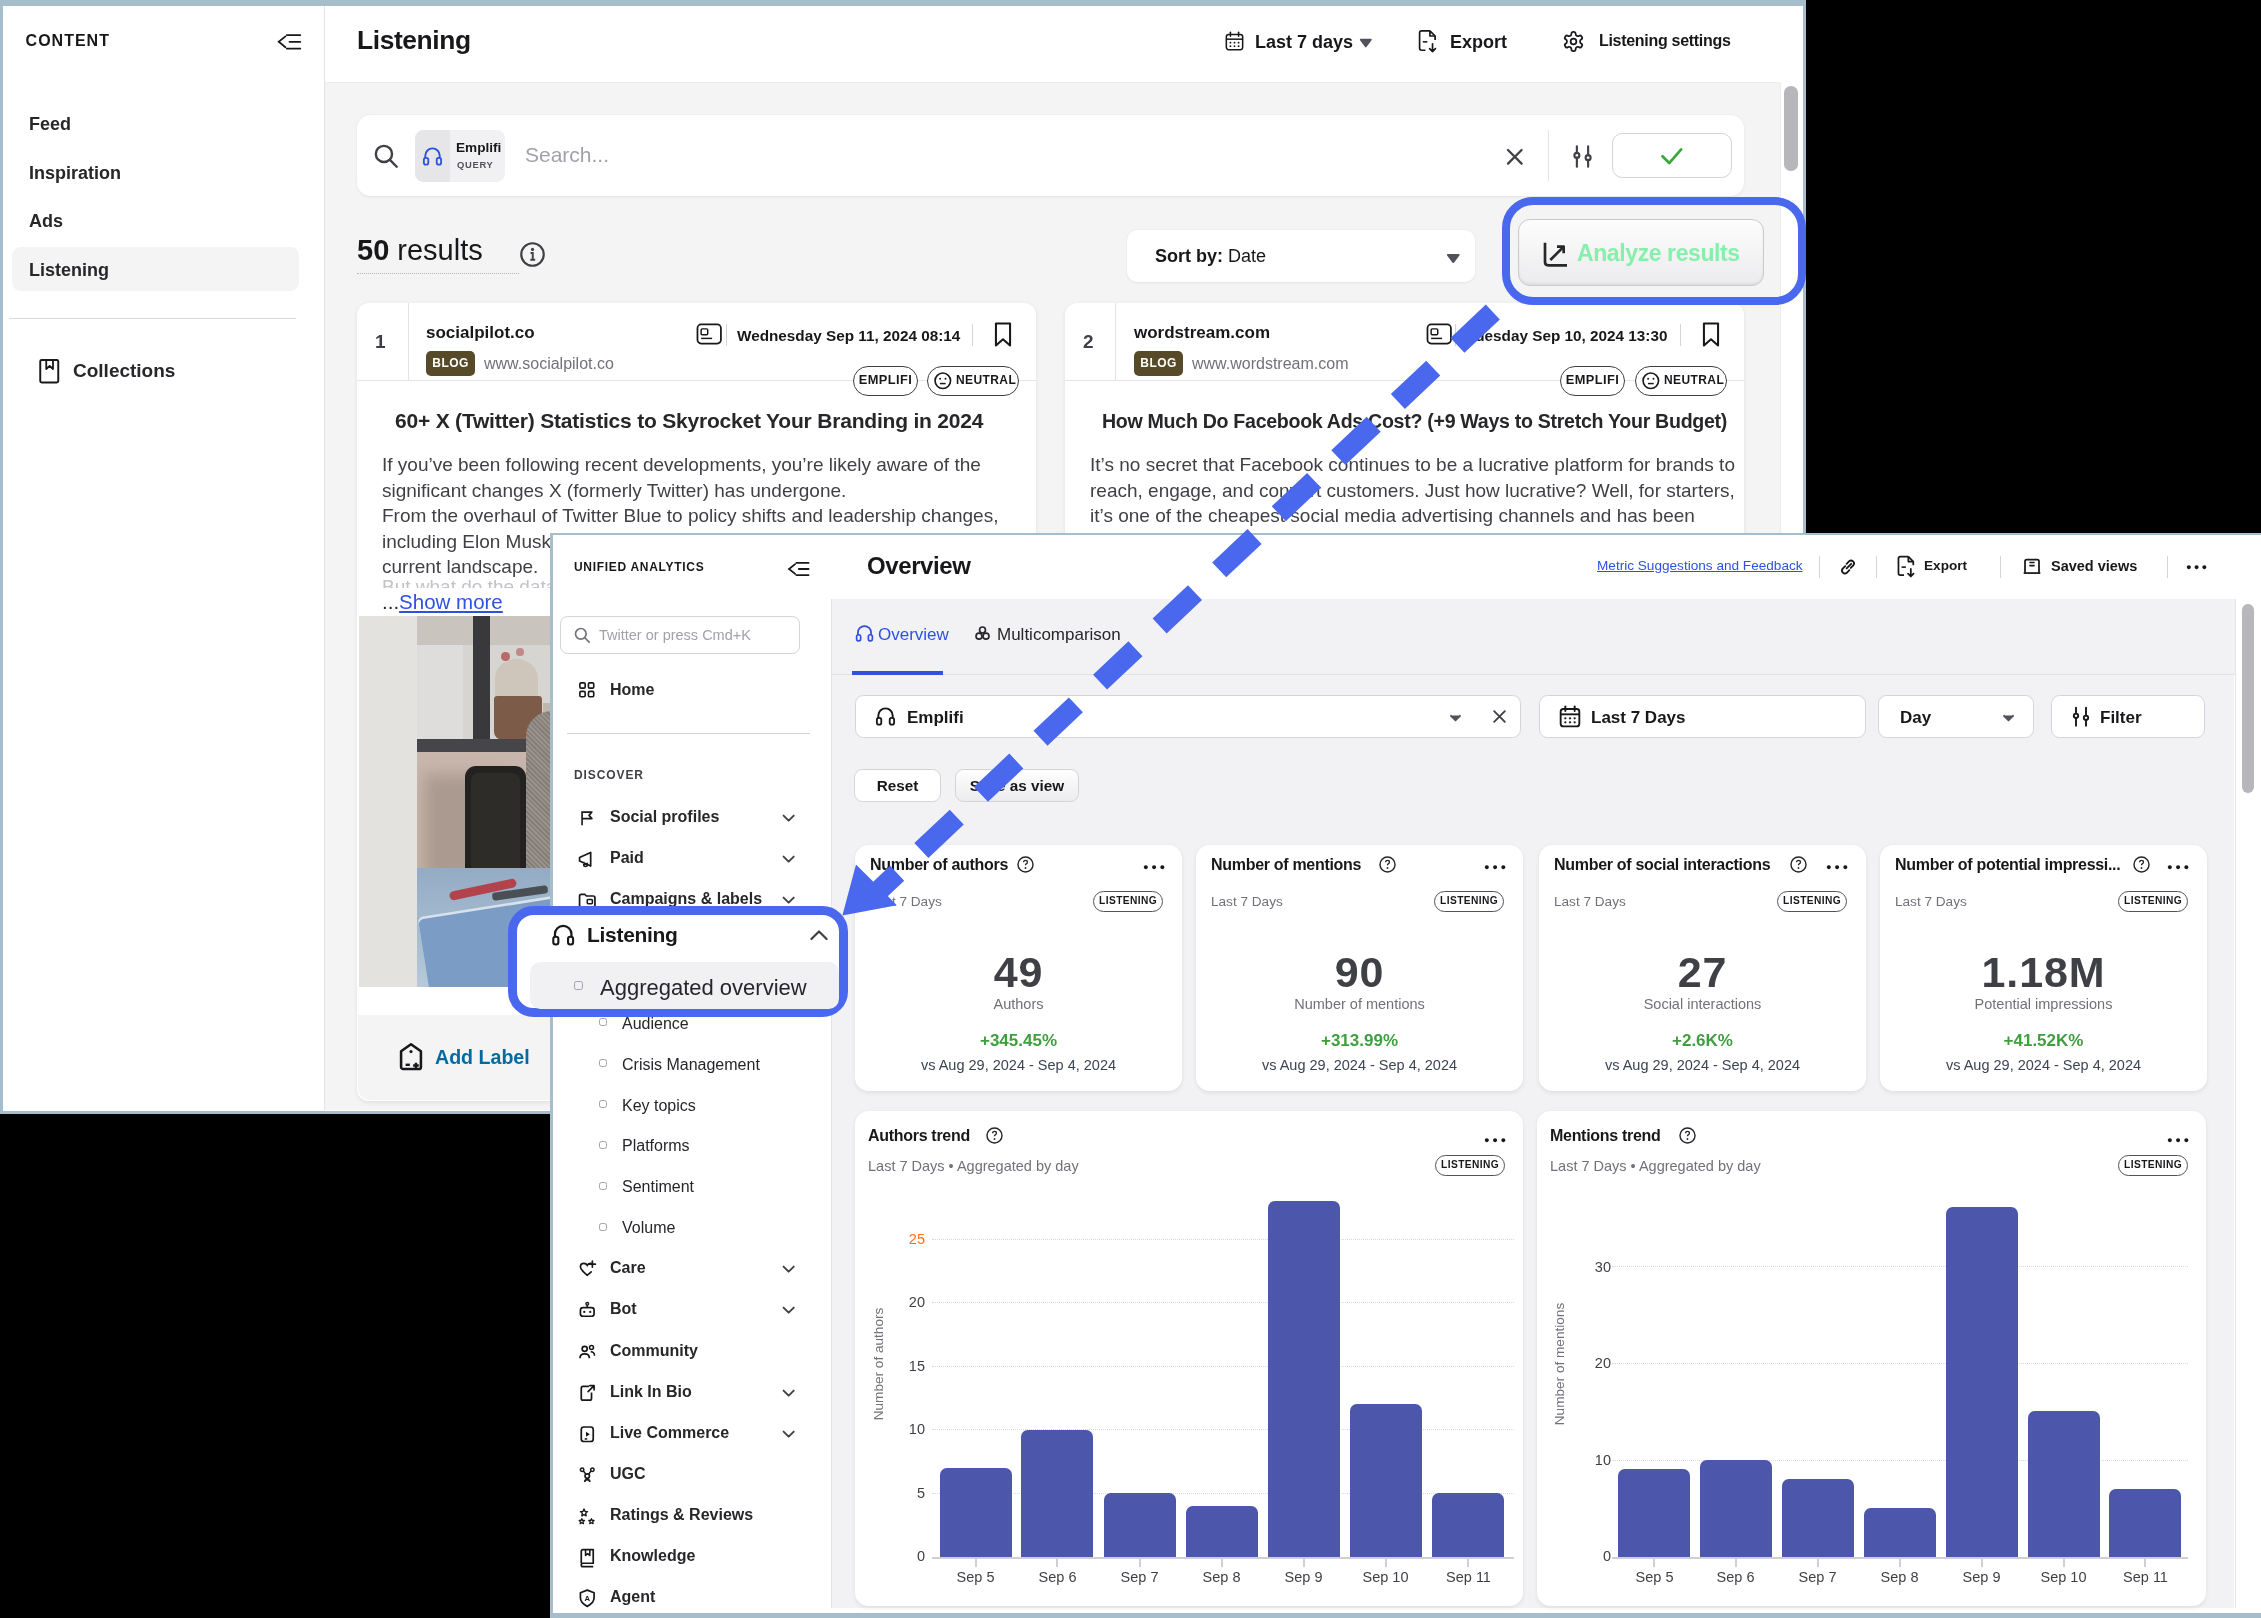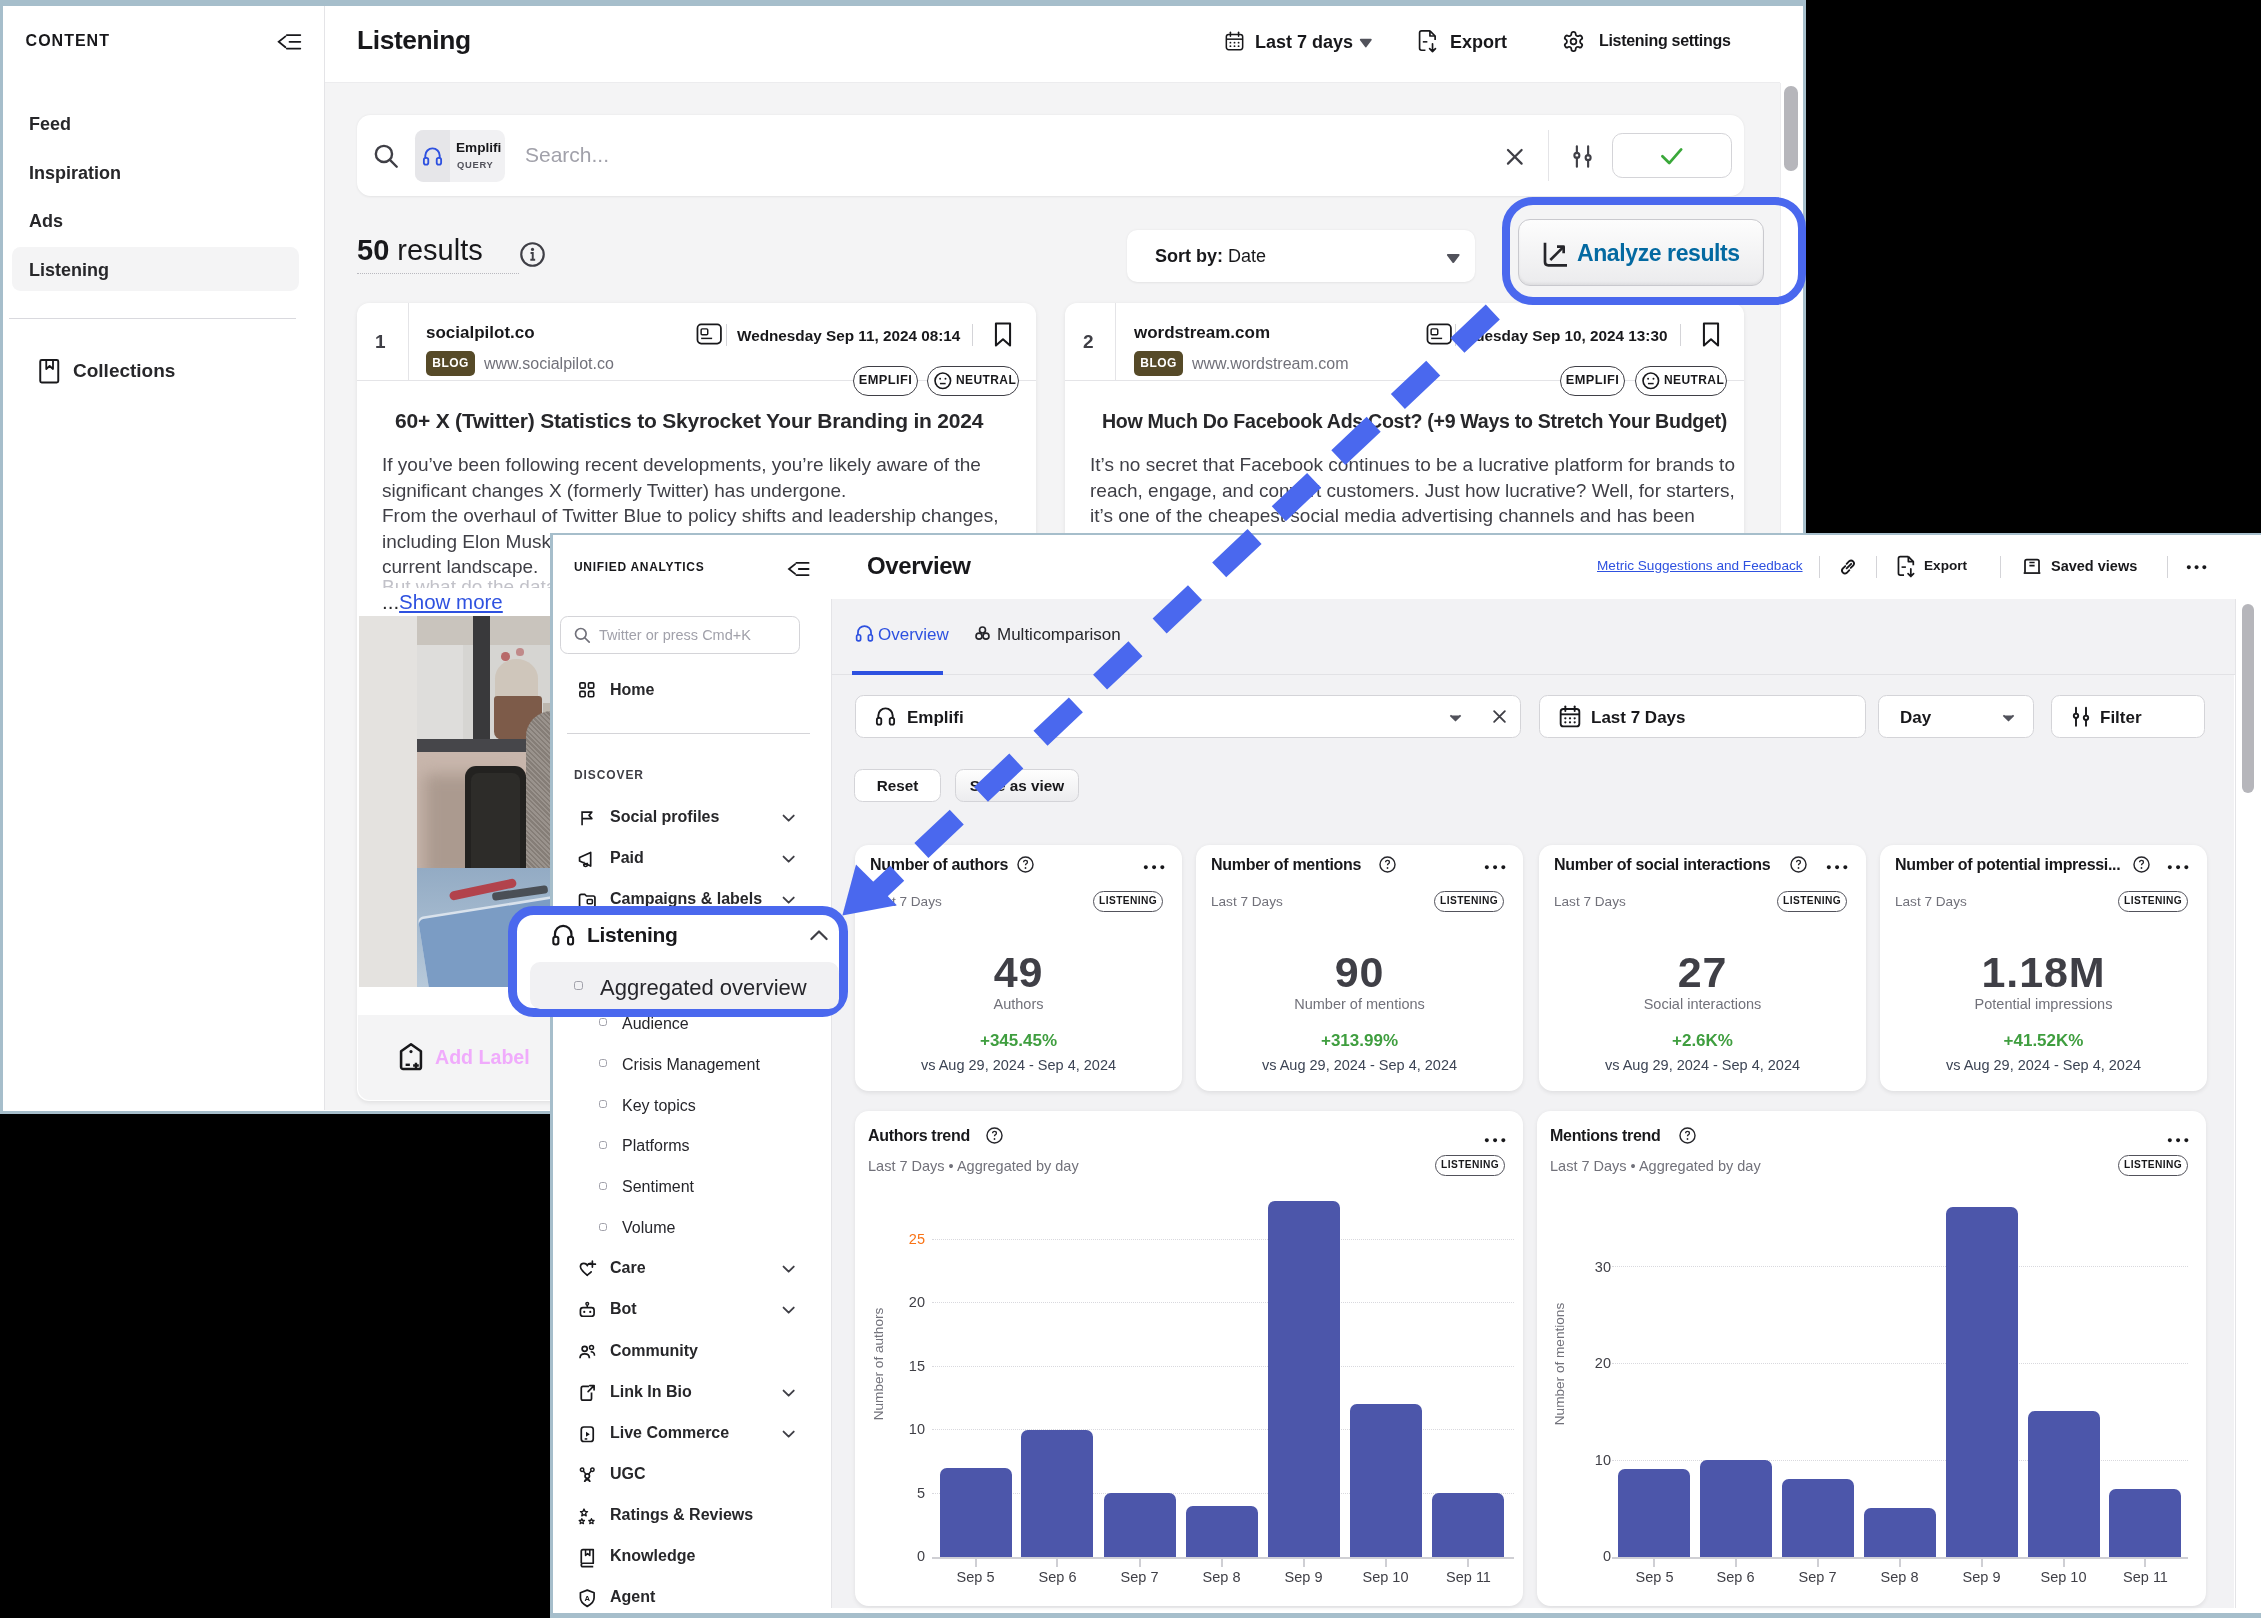--- a/index.html
+++ b/index.html
@@ -187,21 +187,21 @@
     </div>
   </div>
 
   <div class="abs" style="left:358px; top:1015px; width:677px; height:85px; background:#f4f4f5; border-radius:0 0 12px 12px;"></div>
   <svg class="abs" style="left:394px; top:1039px;" width="34" height="36" viewBox="0 0 24 24">
     <path d="M12 3 L19 8 V19 a1.5 1.5 0 0 1 -1.5 1.5 h-11 A1.5 1.5 0 0 1 5 19 V8 Z" fill="none" stroke="#18181b" stroke-width="1.8" stroke-linejoin="round"></path>
     <circle cx="12" cy="8.2" r="1.1" fill="#18181b"></circle>
     <line x1="8.2" y1="17.5" x2="11.2" y2="17.5" stroke="#18181b" stroke-width="1.7"></line>
     <path d="M15.5 16 v4 m-2 -2 h4" stroke="#18181b" stroke-width="1.7"></path>
   </svg>
-  <div class="abs" style="left:435px; top:1046px; font-size:19.6px; font-weight:700; color:#f0abfc;">Add Label</div>
+  <div class="abs" style="left:435px; top:1046px; font-size:19.6px; font-weight:700; color:#0369a1;">Add Label</div>
 
   <div class="card" style="left:1065px; top:303px; width:679px; height:798px;"></div>
   <div class="abs" style="left:1115px; top:303px; width:0.9px; height:78px; background:#e4e4e7;"></div>
   <div class="abs" style="left:1065px; top:380px; width:679px; height:0.9px; background:#e4e4e7;"></div>
   <div class="abs" style="left:1083px; top:331px; font-size:19px; font-weight:700; color:#3f3f46;">2</div>
   <div class="abs" style="left:1134px; top:323px; font-size:17px; font-weight:700; color:#18181b;">wordstream.com</div>
   <div class="abs" style="left:1134px; top:351px; width:49px; height:25px; background:#564a28; border-radius:5.1px; color:#fff; font-size:12px; font-weight:700; letter-spacing:0.4px; text-align:center; line-height:25px;">BLOG</div>
   <div class="abs" style="left:1192px; top:355px; font-size:16px; color:#71717a;">www.wordstream.com</div>
   <svg class="abs" style="left:1426px; top:323px;" width="26.4" height="22" viewBox="0 0 36 30">
     <rect x="2" y="2" width="32" height="26" rx="5" fill="none" stroke="#18181b" stroke-width="2.4"></rect>
@@ -619,21 +619,21 @@
   <div class="abs" style="left:2235px; top:599px; width:0.9px; height:1009px; background:#e4e4e7;"></div>
   <div class="thumb" style="left:2242px; top:604px; width:12px; height:189px;"></div>
 
   <div class="abs" style="left:1502px; top:197px; width:304px; height:108px; border:8.5px solid #4a68ee; border-radius:31px; background:transparent;"></div>
   <div class="abs" style="left:1518px; top:219px; width:246px; height:67px; background:linear-gradient(180deg,#fdfdfd,#ebebed); border:0.9px solid #c9c9ce; border-radius:12px; box-shadow:inset 0 -1.7px 2.6px rgba(0,0,0,0.06);"></div>
   <svg class="abs" style="left:1539px; top:238px;" width="32" height="32" viewBox="0 0 24 24">
     <path d="M4.5 3.5 v14.5 q0 2.5 2.5 2.5 H21" fill="none" stroke="#26262b" stroke-width="2"></path>
     <path d="M8.5 16.5 L18 7" fill="none" stroke="#26262b" stroke-width="2"></path>
     <path d="M13.5 6.5 h5 v5" fill="none" stroke="#26262b" stroke-width="2" stroke-linejoin="round"></path>
   </svg>
-  <div class="abs" style="left:1577px; top:240px; font-size:23px; font-weight:700; letter-spacing:-0.4px; color:#0369a1;">Analyze results</div>
+  <div class="abs" style="left:1577px; top:240px; font-size:23px; font-weight:700; letter-spacing:-0.4px; color:#86efac;">Analyze results</div>
 
   <svg class="abs" style="left:0; top:0;" width="2261" height="1618" viewBox="0 0 2652 1898" pointer-events="none">
     <line x1="1751" y1="366" x2="1023" y2="1052" stroke="#4a68ee" stroke-width="24" stroke-dasharray="57 39"></line>
     <polygon points="988,1074 1052,1062 1004,1014 Z" fill="#4a68ee"></polygon>
   </svg>
 
   <div class="abs" style="left:508px; top:906px; width:340px; height:111px; background:#fff; border:9.4px solid #4a68ee; border-radius:25.6px;"></div>
   <svg class="abs" style="left:550px; top:922px;" width="26.4" height="26.4" viewBox="0 0 24 24">
     <path d="M4.5 14 v-3 a7.5 7.5 0 0 1 15 0 v3" fill="none" stroke="#18181b" stroke-width="2"></path>
     <rect x="3" y="13.4" width="4.6" height="7" rx="2" fill="none" stroke="#18181b" stroke-width="1.9"></rect>

